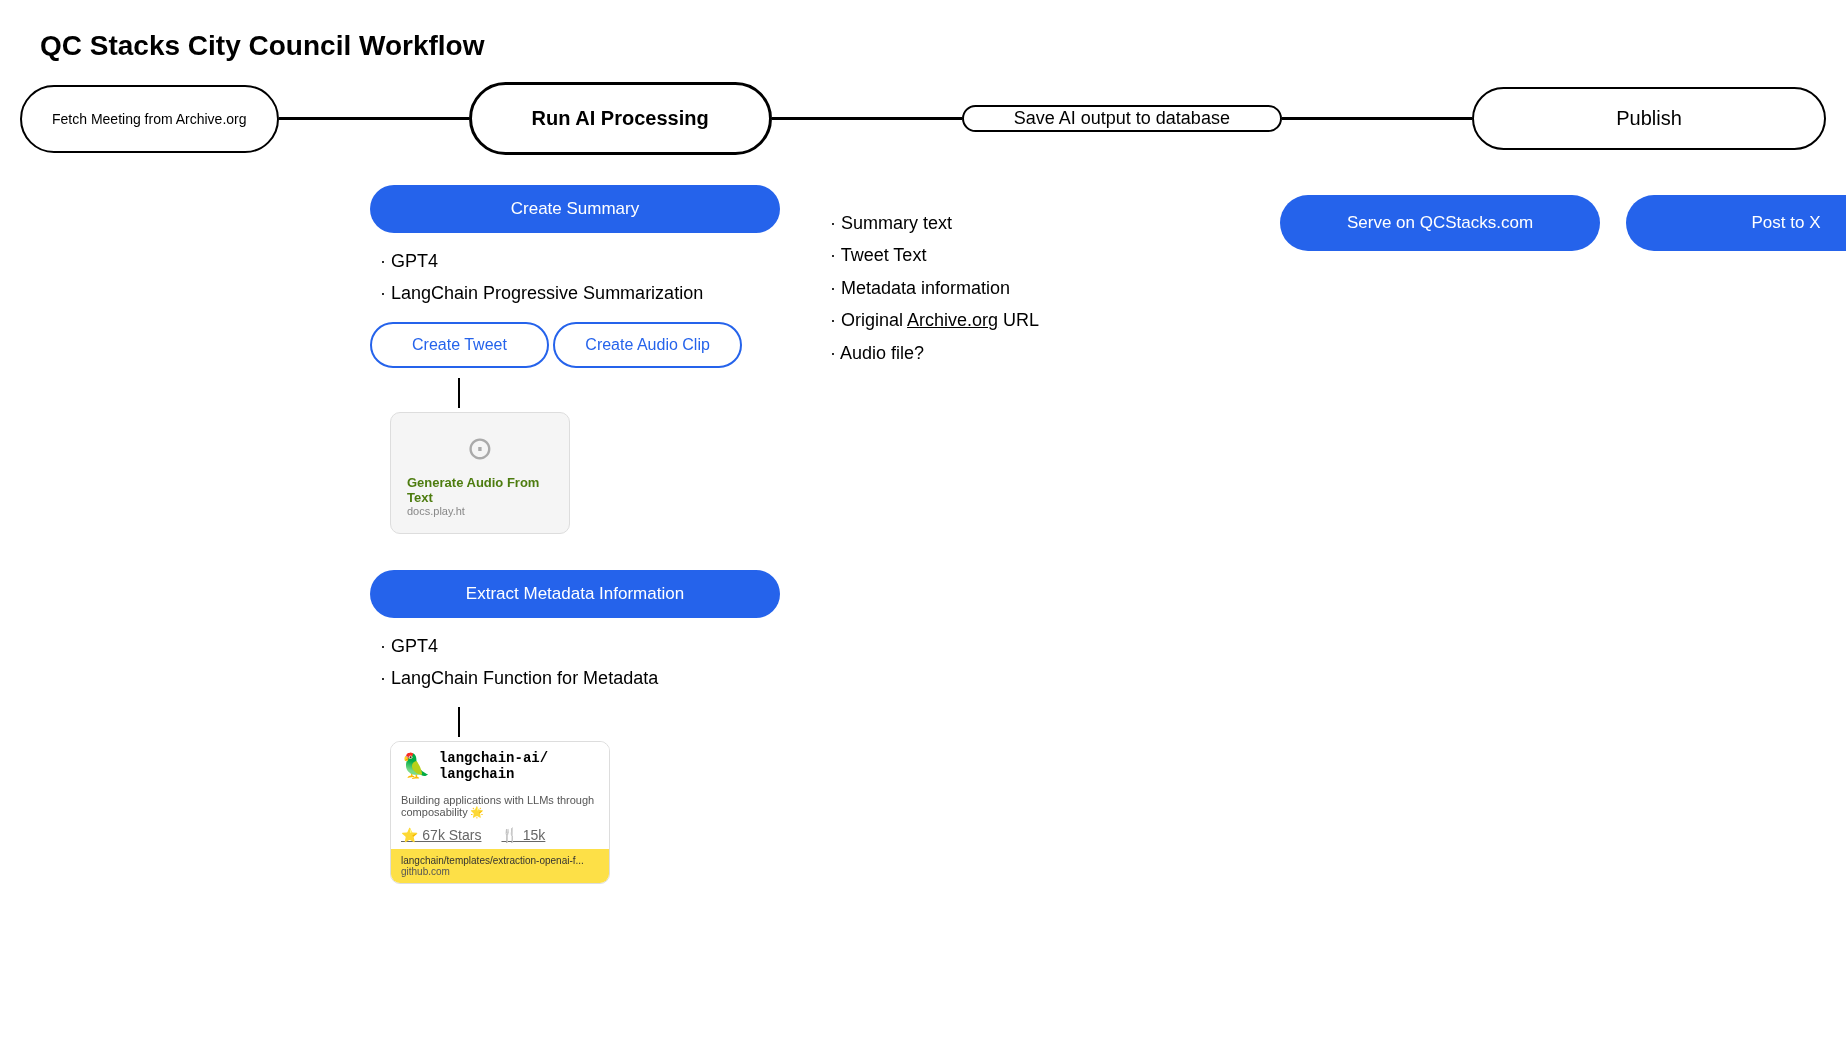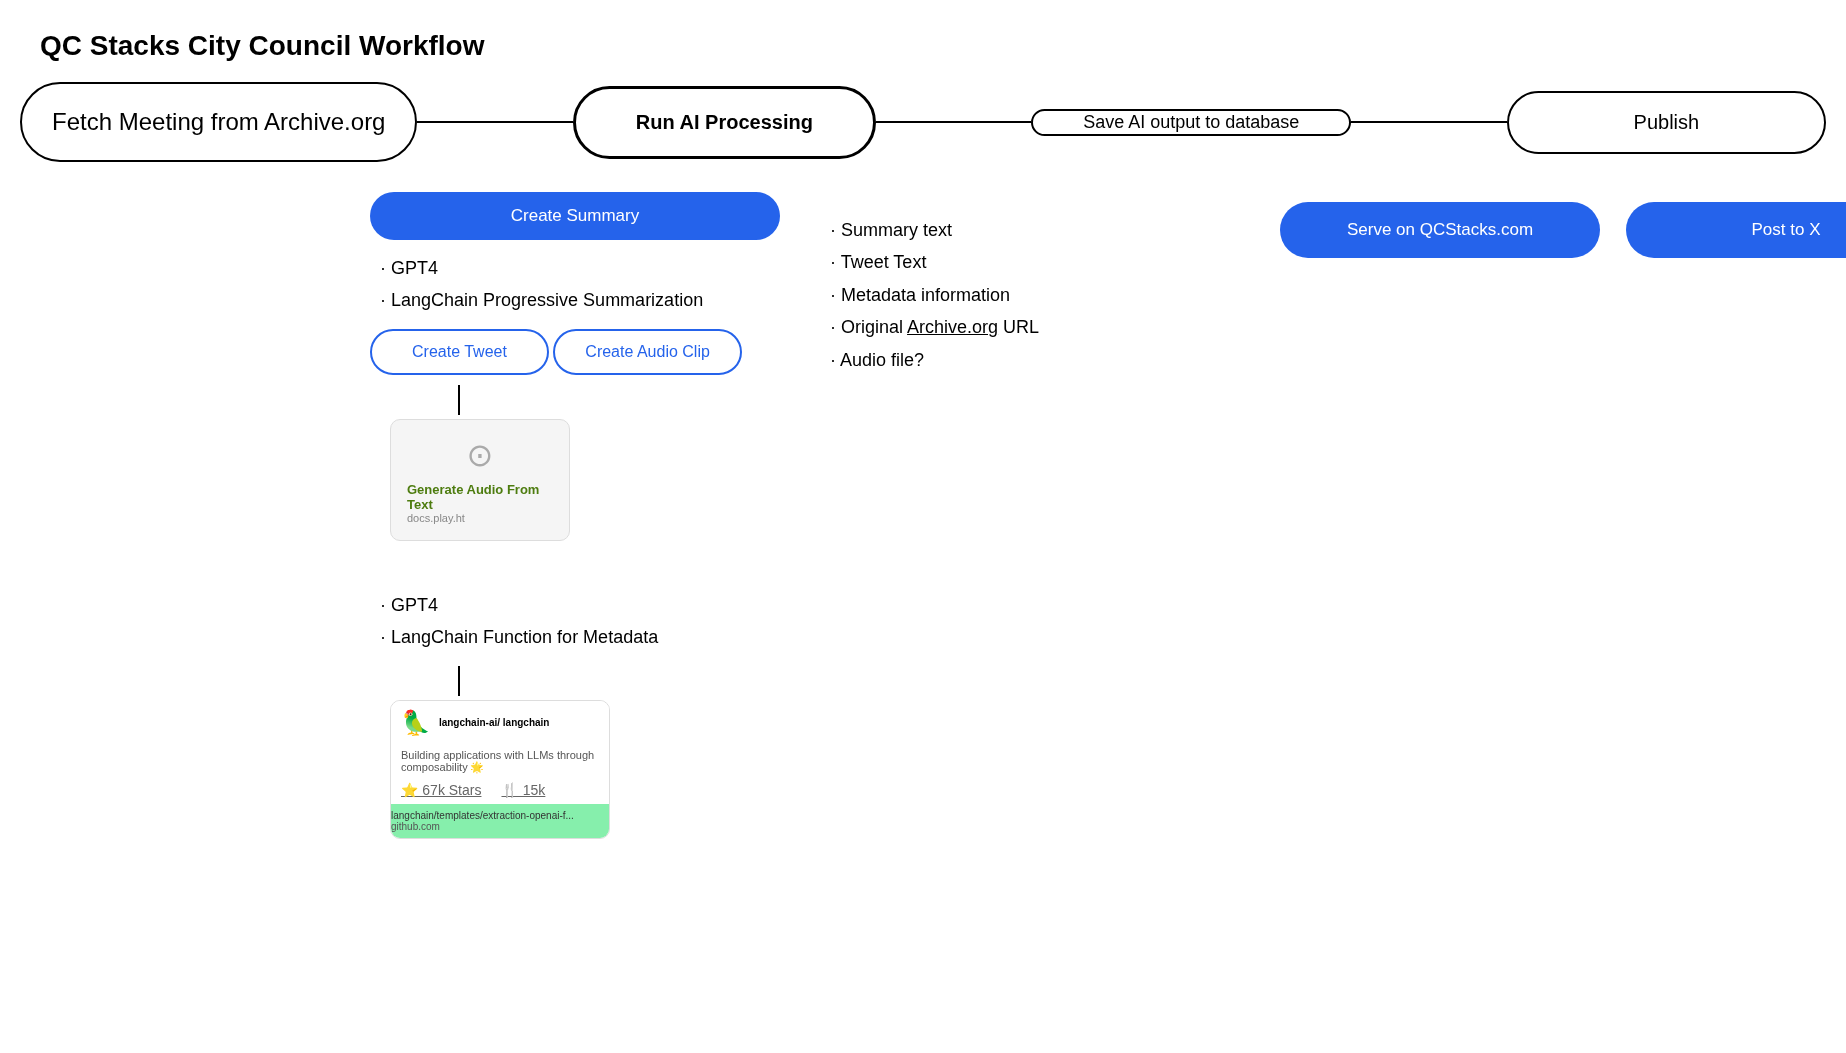--- a/index.html
+++ b/index.html
@@ -31,21 +31,21 @@
       align-items: center;
       gap: 0;
       margin-bottom: 30px;
       position: relative;
     }
 
     .pipeline-node {
       border: 2.5px solid #000;
       border-radius: 50px;
       padding: 24px 30px;
-      font-size: 24px;
+      font-size: 14px;
       font-weight: 500;
       white-space: nowrap;
       background: #fff;
       position: relative;
       text-align: center;
     }
 
     .pipeline-node.bold-border {
       border-width: 3px;
       font-weight: 600;
@@ -172,42 +172,43 @@
 
     .langchain-preview .lc-header {
       background: #fff;
       padding: 8px 10px;
       display: flex;
       align-items: center;
       gap: 8px;
     }
 
     .langchain-preview .lc-title {
-      font-size: 10px;
+      font-size: 14px;
       font-weight: 700;
+      font-family: Liberation Mono, monospace;
     }
 
     .langchain-preview .lc-desc {
       font-size: 11px;
       color: #555;
       padding: 4px 10px;
     }
 
     .langchain-preview .lc-stats {
       display: flex;
       gap: 20px;
       padding: 4px 10px 6px;
       font-size: 14px;
       color: #666;
       text-decoration: underline;
     }
 
     .langchain-preview .lc-footer {
-      background: #86efac;
-      padding: 6px 0;
+      background: #fde047;
+      padding: 6px 10px;
       font-size: 10px;
       color: #333;
     }
 
     .langchain-preview .lc-footer-link {
       color: #555;
     }
 
     .parrot-emoji {
       font-size: 24px;
@@ -280,20 +281,21 @@
       <div class="card-preview" style="margin-left: 20px;">
         <div class="card-icon">⊙</div>
         <div class="card-title">Generate Audio From Text</div>
         <div class="card-sub">docs.play.ht</div>
       </div>
 
       
       <div class="section-gap"></div>
 
       
+      <button class="btn-blue">Extract Metadata Information</button>
 
       <ul class="bullet-list">
         <li>GPT4</li>
         <li>LangChain Function for Metadata</li>
       </ul>
 
       
       <div style="width:2px; height:30px; background:#000; margin-left:88px;"></div>
 
       

